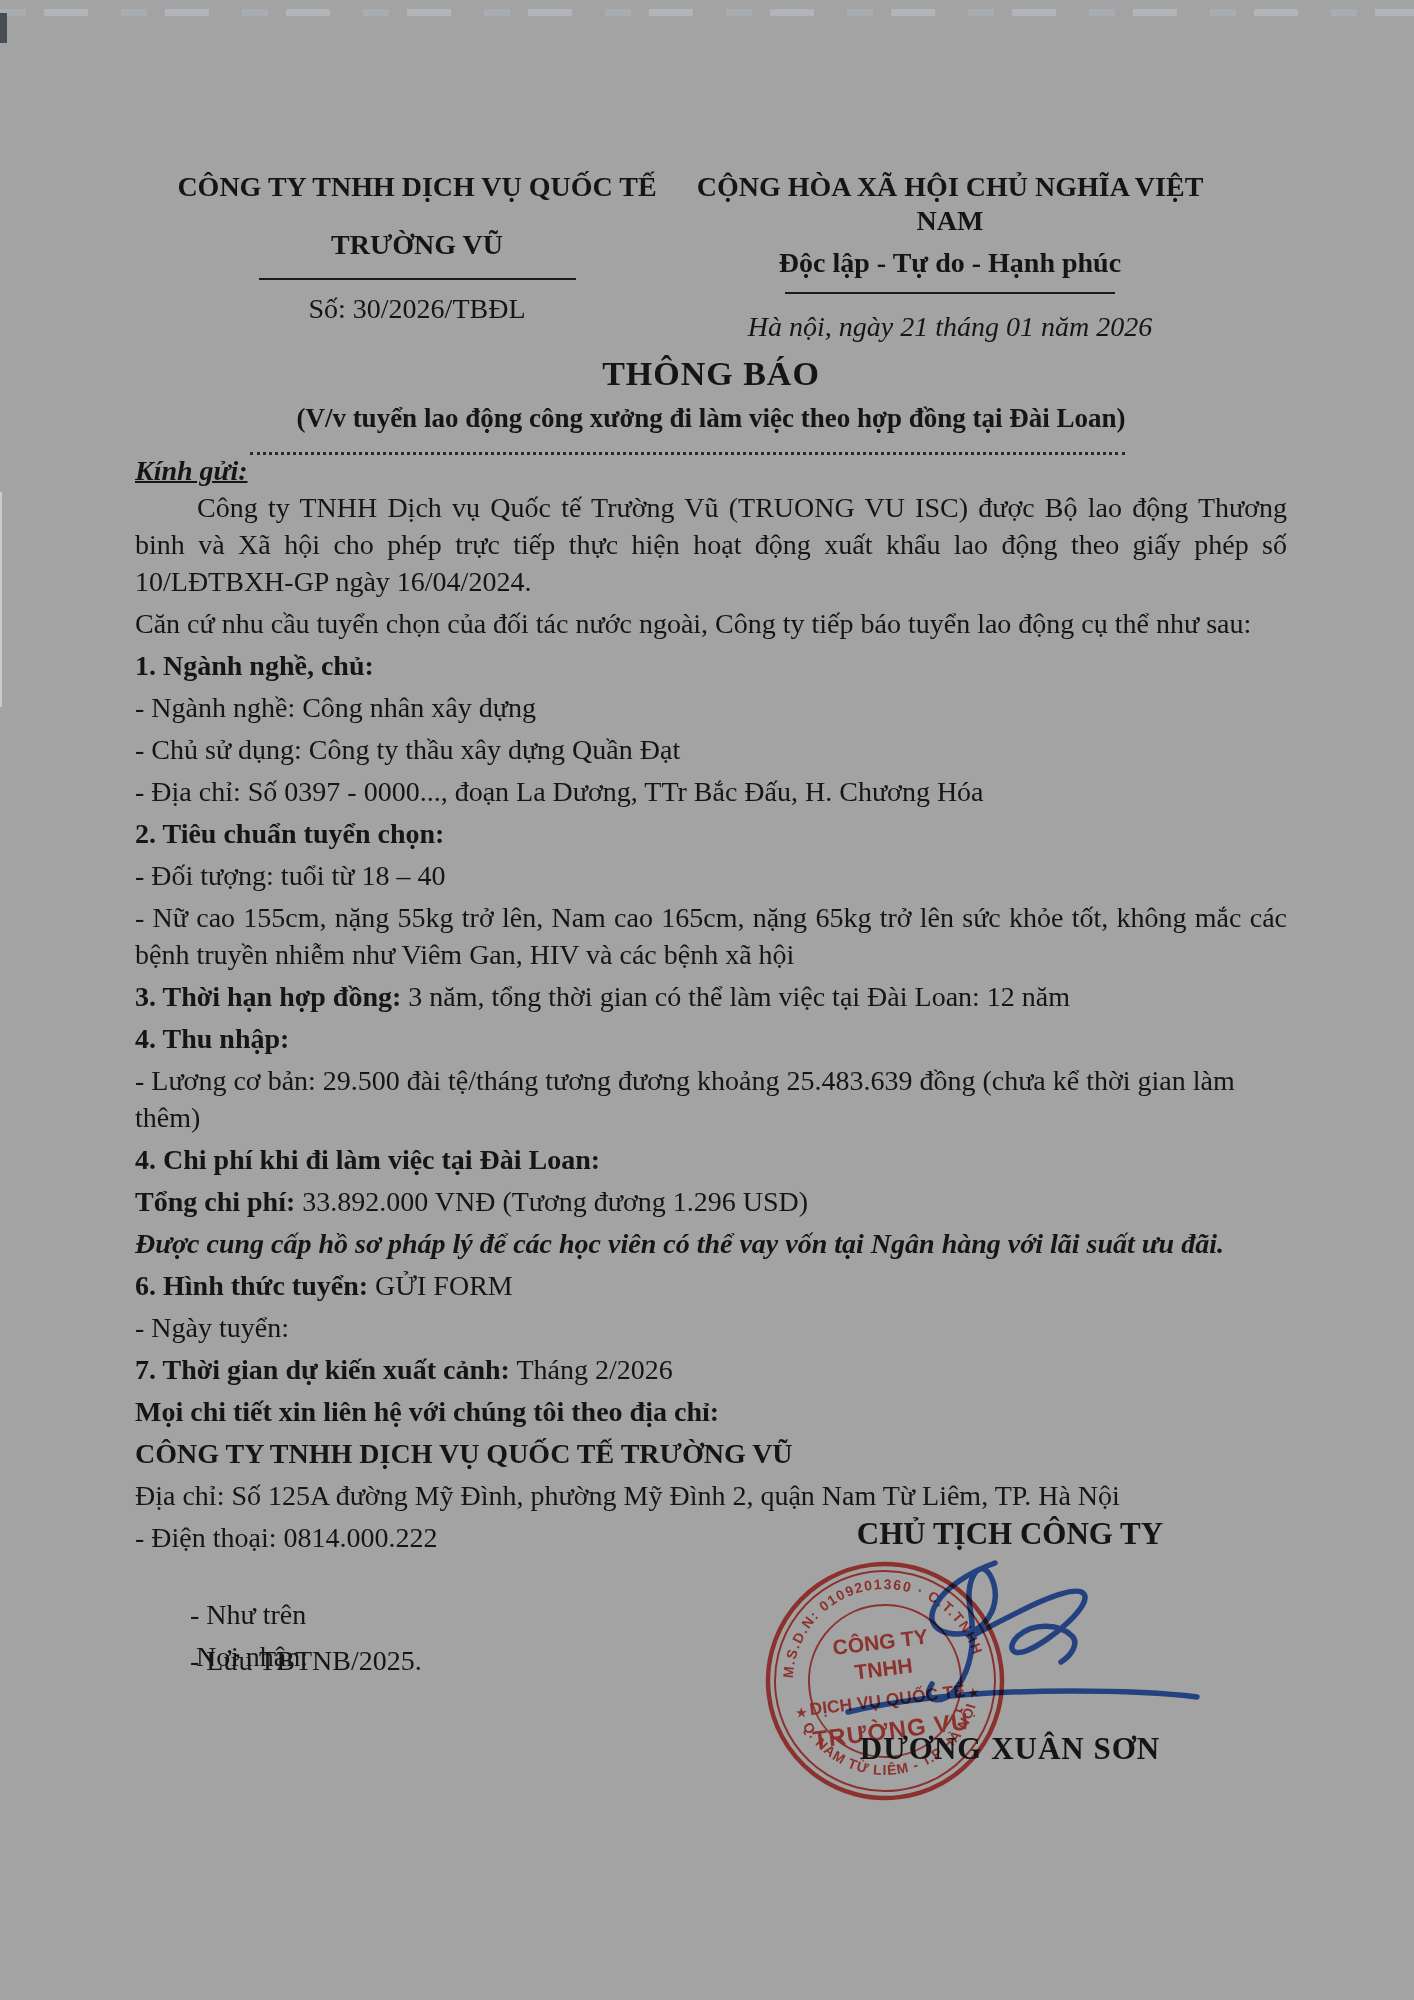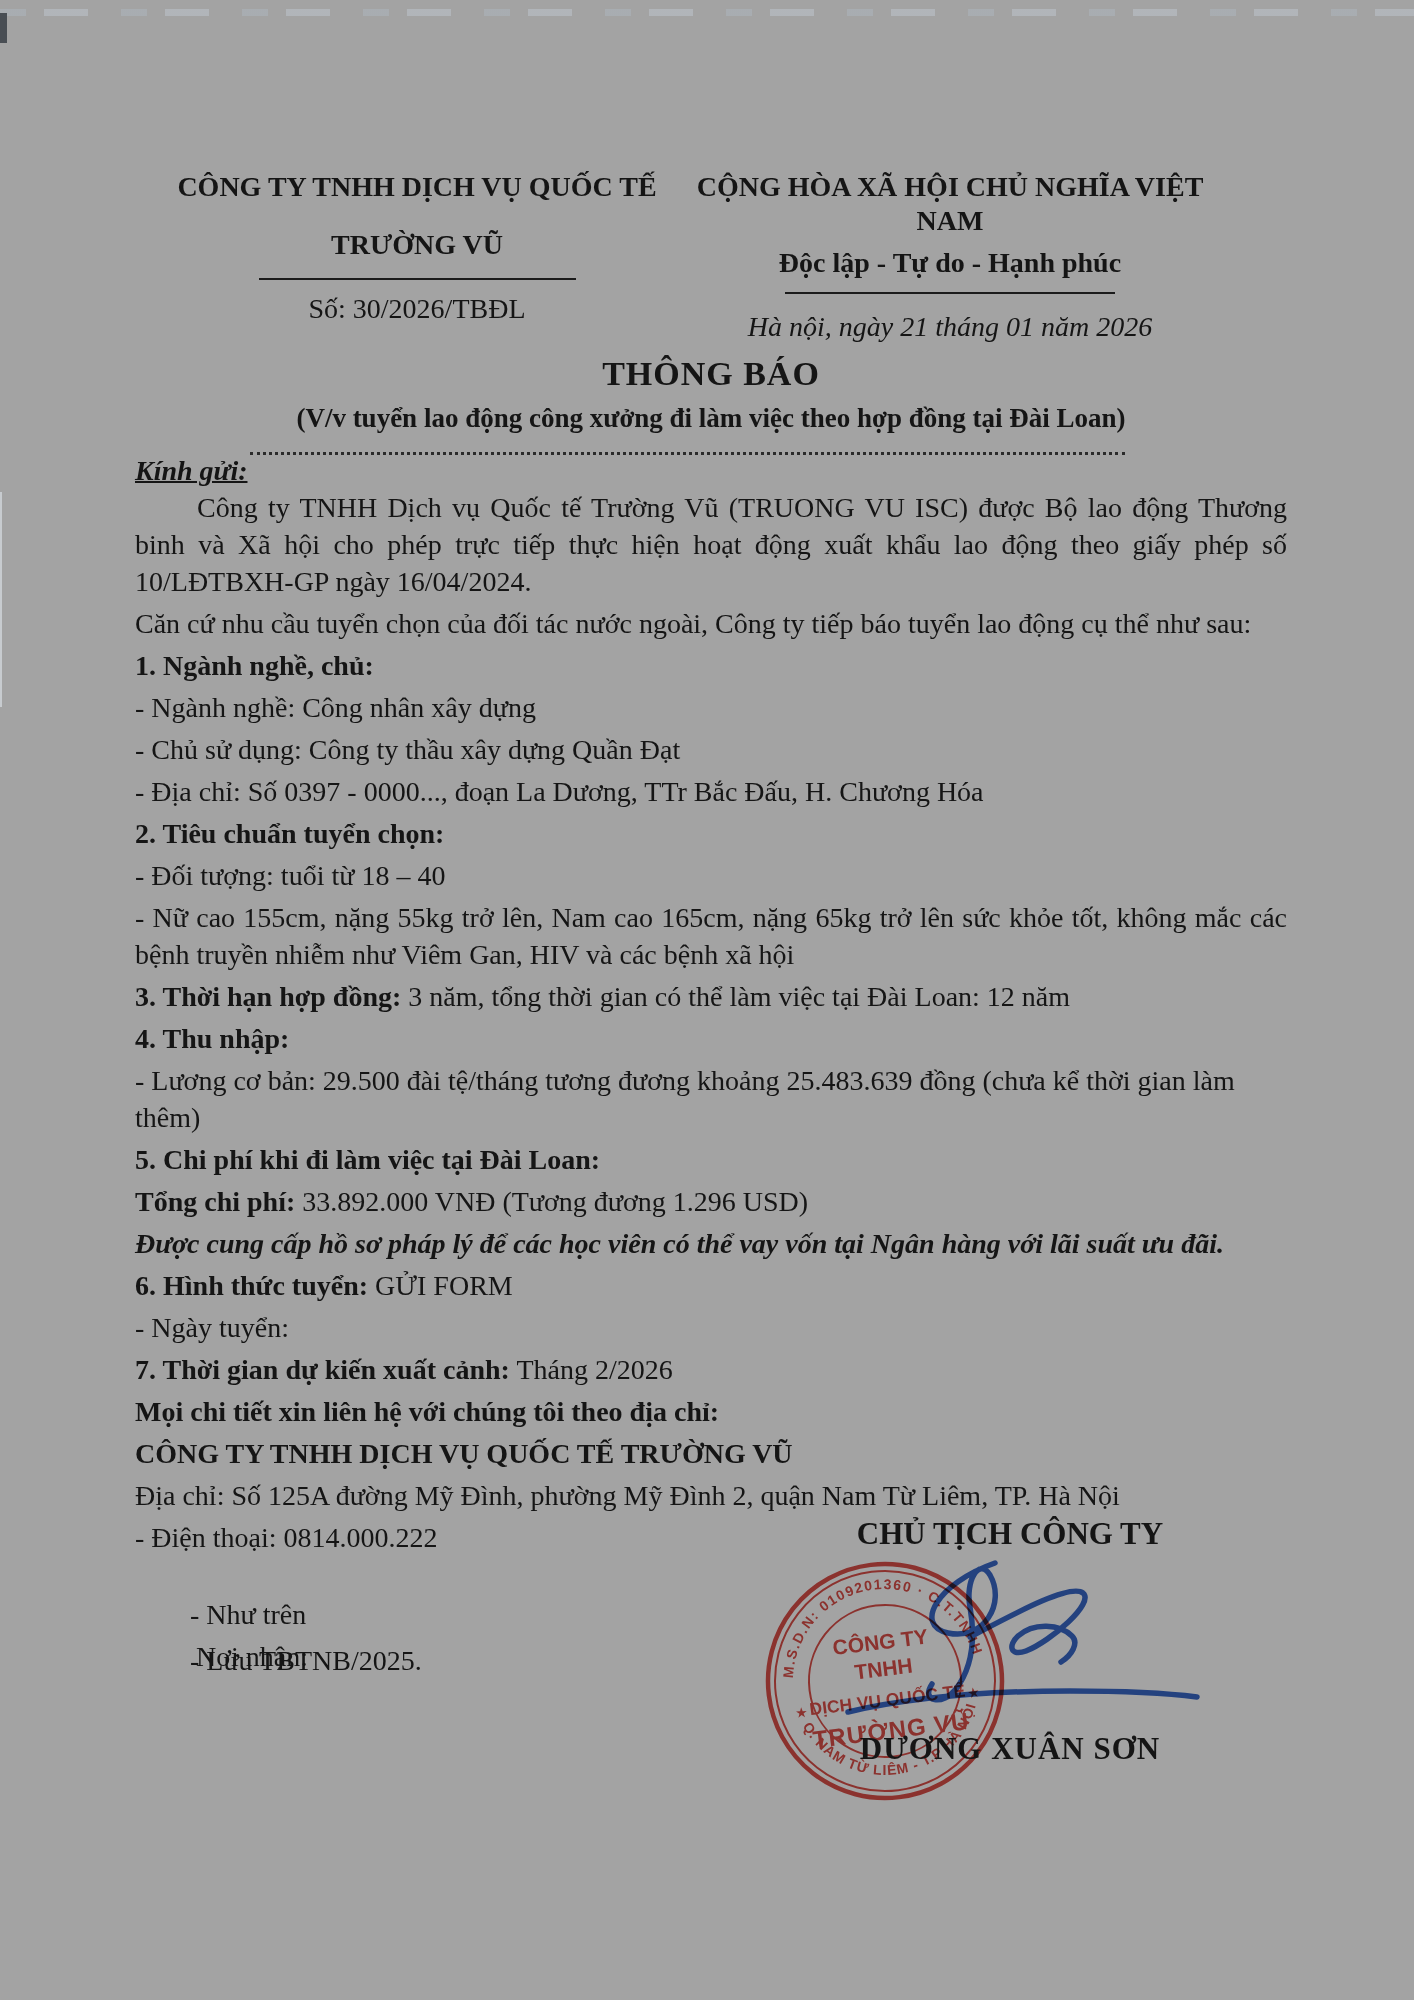--- a/index.html
+++ b/index.html
@@ -98,21 +98,21 @@
 
     <p class="ln b">2. Tiêu chuẩn tuyển chọn:</p>
     <p class="ln">- Đối tượng: tuổi từ 18 – 40</p>
     <p class="ln para">- Nữ cao 155cm, nặng 55kg trở lên, Nam cao 165cm, nặng 65kg trở lên sức khỏe tốt, không mắc các bệnh truyền nhiễm như Viêm Gan, HIV và các bệnh xã hội</p>
 
     <p class="ln"><span class="b">3. Thời hạn hợp đồng:</span><span> 3 năm, tổng thời gian có thể làm việc tại Đài Loan: 12 năm</span></p>
 
     <p class="ln b">4. Thu nhập:</p>
     <p class="ln">- Lương cơ bản: 29.500 đài tệ/tháng tương đương khoảng 25.483.639 đồng (chưa kể thời gian làm thêm)</p>
 
-    <p class="ln b">5. Chi phí khi đi làm việc tại Đài Loan:</p>
+    <p class="ln b">4. Chi phí khi đi làm việc tại Đài Loan:</p>
     <p class="ln"><span class="b">Tổng chi phí:</span><span> 33.892.000 VNĐ (Tương đương 1.296 USD)</span></p>
     <p class="ln bi">Được cung cấp hồ sơ pháp lý để các học viên có thể vay vốn tại Ngân hàng với lãi suất ưu đãi.</p>
 
     <p class="ln"><span class="b">6. Hình thức tuyển:</span><span> GỬI FORM</span></p>
     <p class="ln">- Ngày tuyển:</p>
 
     <p class="ln"><span class="b">7. Thời gian dự kiến xuất cảnh:</span><span> Tháng 2/2026</span></p>
 
     <p class="ln b">Mọi chi tiết xin liên hệ với chúng tôi theo địa chỉ:</p>
     <p class="ln b">CÔNG TY TNHH DỊCH VỤ QUỐC TẾ TRƯỜNG VŨ</p>

